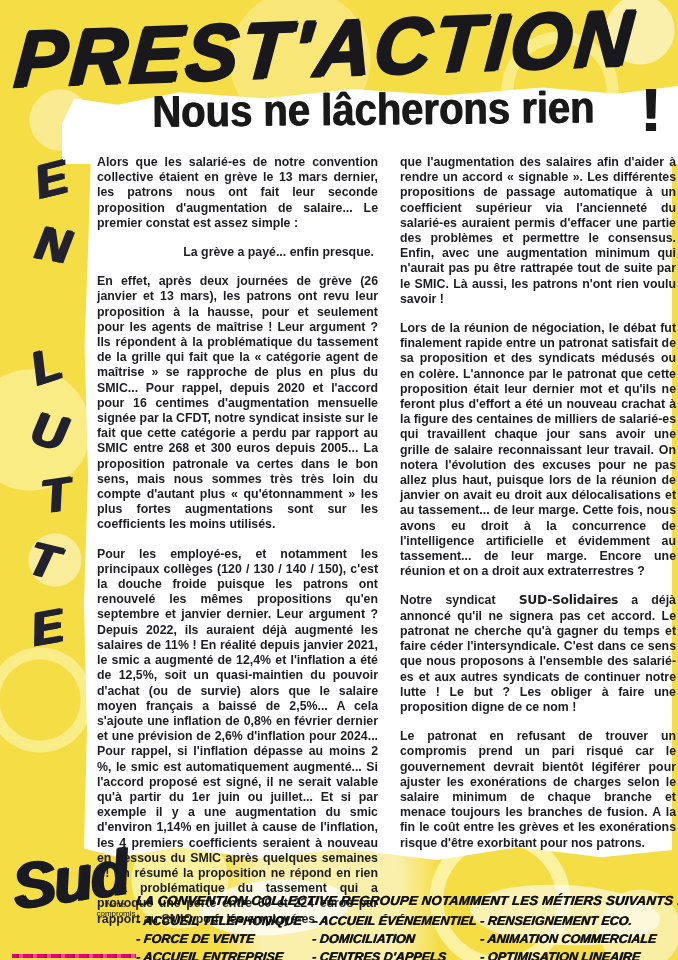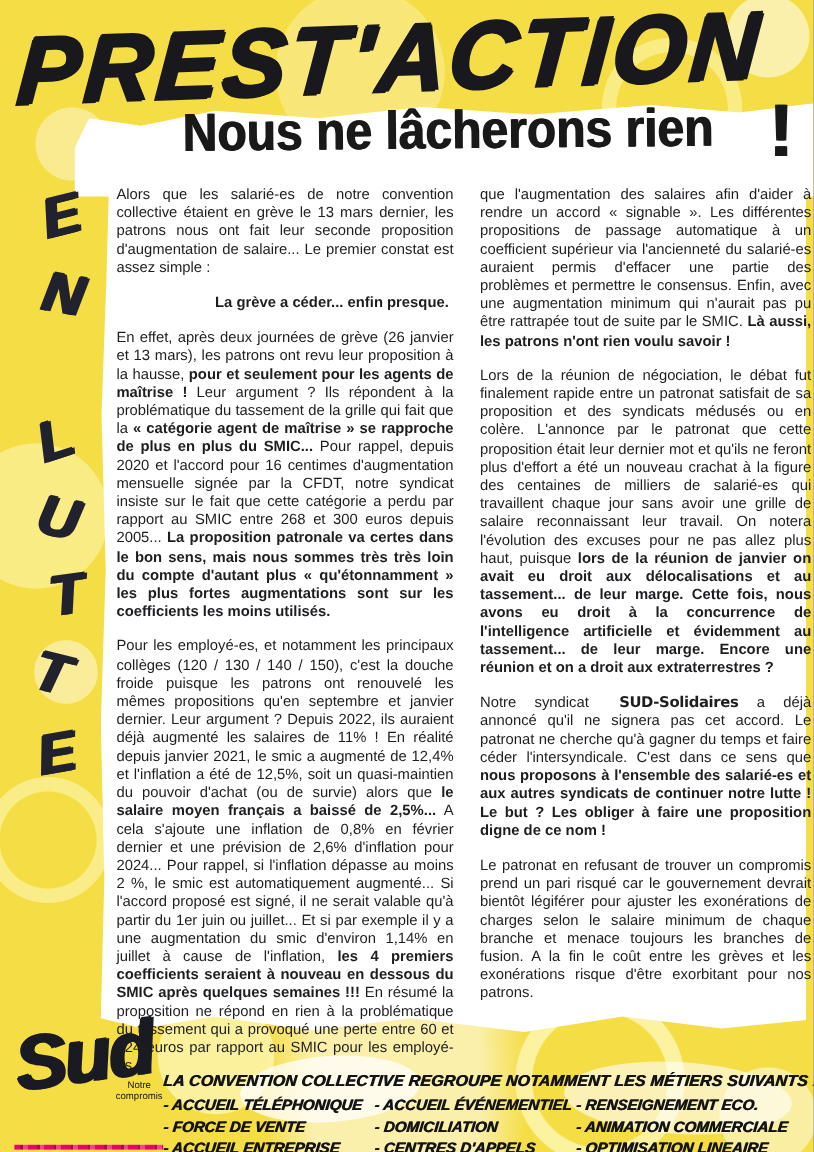--- a/index.html
+++ b/index.html
@@ -64,21 +64,21 @@
   .side-word .L5{transform:rotate(-8deg) translateX(8px);margin-top:10px;}
   .side-word .L6{transform:rotate(14deg) translateX(-4px);margin-top:10px;}
   .side-word .L7{transform:rotate(-10deg) translateX(0px);margin-top:10px;}
 
   
   .col{position:absolute;top:155px;font-size:12.35px;line-height:15.2px;text-align:justify;color:#1e1e22;}
   .col-left{left:97px;width:281px;}
   .col-right{left:400px;width:276px;}
   .para{margin:0 0 14px 0;}
   .para.align-right{text-align:right;padding-right:4px;}
-  .seg-normal{font-weight:normal;}
+  .seg-normal{font-weight:bold;}
   .seg-bold{font-weight:bold;}
   .seg-brand{font-weight:bold;font-family:"DejaVu Sans",sans-serif;letter-spacing:-.3px;margin-left:10px;}
 
   
   .logo{position:absolute;left:10px;top:858px;width:128px;height:98px;}
   .logo-sud{
     position:absolute;left:2px;top:-16px;font-size:64px;font-weight:bold;font-style:italic;
     color:#1a1a22;transform:rotate(-8deg);letter-spacing:-2px;
     text-shadow:2px 1px 0 #1a1a22,-1px 1px 0 #1a1a22;
   }
@@ -131,21 +131,21 @@
     <span class="L L2">N</span>
     <span class="L L3">L</span>
     <span class="L L4">U</span>
     <span class="L L5">T</span>
     <span class="L L6">T</span>
     <span class="L L7">E</span>
   </div>
 
   <div class="col col-left">
       <p class="para"><span class="seg-normal">Alors que les salarié-es de notre convention collective étaient en grève le 13 mars dernier, les patrons nous ont fait leur seconde proposition d'augmentation de salaire... Le premier constat est assez simple :</span></p>
-      <p class="para align-right"><span class="seg-bold">La grève a céder... enfin presque.</span></p>
+      <p class="para align-right"><span class="seg-bold">La grève a payé... enfin presque.</span></p>
       <p class="para"><span class="seg-normal">En effet, après deux journées de grève (26 janvier et 13 mars), les patrons ont revu leur proposition à la hausse, </span><span class="seg-bold">pour et seulement pour les agents de maîtrise !</span><span class="seg-normal"> Leur argument ? Ils répondent à la problématique du tassement de la grille qui fait que la </span><span class="seg-bold">« catégorie agent de maîtrise » se rapproche de plus en plus du SMIC...</span><span class="seg-normal"> Pour rappel, depuis 2020 et l'accord pour 16 centimes d'augmentation mensuelle signée par la CFDT, notre syndicat insiste sur le fait que cette catégorie a perdu par rapport au SMIC entre 268 et 300 euros depuis 2005... </span><span class="seg-bold">La proposition patronale va certes dans le bon sens, mais nous sommes très très loin du compte d'autant plus « qu'étonnamment » les plus fortes augmentations sont sur les coefficients les moins utilisés.</span></p>
       <p class="para"><span class="seg-normal">Pour les employé-es, et notamment les principaux collèges (120 / 130 / 140 / 150), c'est la douche froide puisque les patrons ont renouvelé les mêmes propositions qu'en septembre et janvier dernier. Leur argument ? Depuis 2022, ils auraient déjà augmenté les salaires de 11% ! En réalité depuis janvier 2021, le smic a augmenté de 12,4% et l'inflation a été de 12,5%, soit un quasi-maintien du pouvoir d'achat (ou de survie) alors que </span><span class="seg-bold">le salaire moyen français a baissé de 2,5%...</span><span class="seg-normal"> A cela s'ajoute une inflation de 0,8% en février dernier et une prévision de 2,6% d'inflation pour 2024... Pour rappel, si l'inflation dépasse au moins 2 %, le smic est automatiquement augmenté... Si l'accord proposé est signé, il ne serait valable qu'à partir du 1er juin ou juillet... Et si par exemple il y a une augmentation du smic d'environ 1,14% en juillet à cause de l'inflation, </span><span class="seg-bold">les 4 premiers coefficients seraient à nouveau en dessous du SMIC après quelques semaines !!!</span><span class="seg-normal"> En résumé la proposition ne répond en rien à la problématique du tassement qui a provoqué une perte entre 60 et 224 euros par rapport au SMIC pour les employé-es.</span></p>
     </div>
   <div class="col col-right">
       <p class="para"><span class="seg-normal">que l'augmentation des salaires afin d'aider à rendre un accord « signable ». Les différentes propositions de passage automatique à un coefficient supérieur via l'ancienneté du salarié-es auraient permis d'effacer une partie des problèmes et permettre le consensus. Enfin, avec une augmentation minimum qui n'aurait pas pu être rattrapée tout de suite par le SMIC. </span><span class="seg-bold">Là aussi, les patrons n'ont rien voulu savoir !</span></p>
       <p class="para"><span class="seg-normal">Lors de la réunion de négociation, le débat fut finalement rapide entre un patronat satisfait de sa proposition et des syndicats médusés ou en colère. L'annonce par le patronat que cette proposition était leur dernier mot et qu'ils ne feront plus d'effort a été un nouveau crachat à la figure des centaines de milliers de salarié-es qui travaillent chaque jour sans avoir une grille de salaire reconnaissant leur travail. On notera l'évolution des excuses pour ne pas allez plus haut, puisque </span><span class="seg-bold">lors de la réunion de janvier on avait eu droit aux délocalisations et au tassement... de leur marge. Cette fois, nous avons eu droit à la concurrence de l'intelligence artificielle et évidemment au tassement... de leur marge. Encore une réunion et on a droit aux extraterrestres ?</span></p>
       <p class="para"><span class="seg-normal">Notre syndicat </span><span class="seg-brand">SUD-Solidaires</span><span class="seg-normal"> a déjà annoncé qu'il ne signera pas cet accord. Le patronat ne cherche qu'à gagner du temps et faire céder l'intersyndicale. C'est dans ce sens que </span><span class="seg-bold">nous proposons à l'ensemble des salarié-es et aux autres syndicats de continuer notre lutte ! Le but ? Les obliger à faire une proposition digne de ce nom !</span></p>
       <p class="para"><span class="seg-normal">Le patronat en refusant de trouver un compromis prend un pari risqué car le gouvernement devrait bientôt légiférer pour ajuster les exonérations de charges selon le salaire minimum de chaque branche et menace toujours les branches de fusion. A la fin le coût entre les grèves et les exonérations risque d'être exorbitant pour nos patrons.</span></p>
     </div>
 

